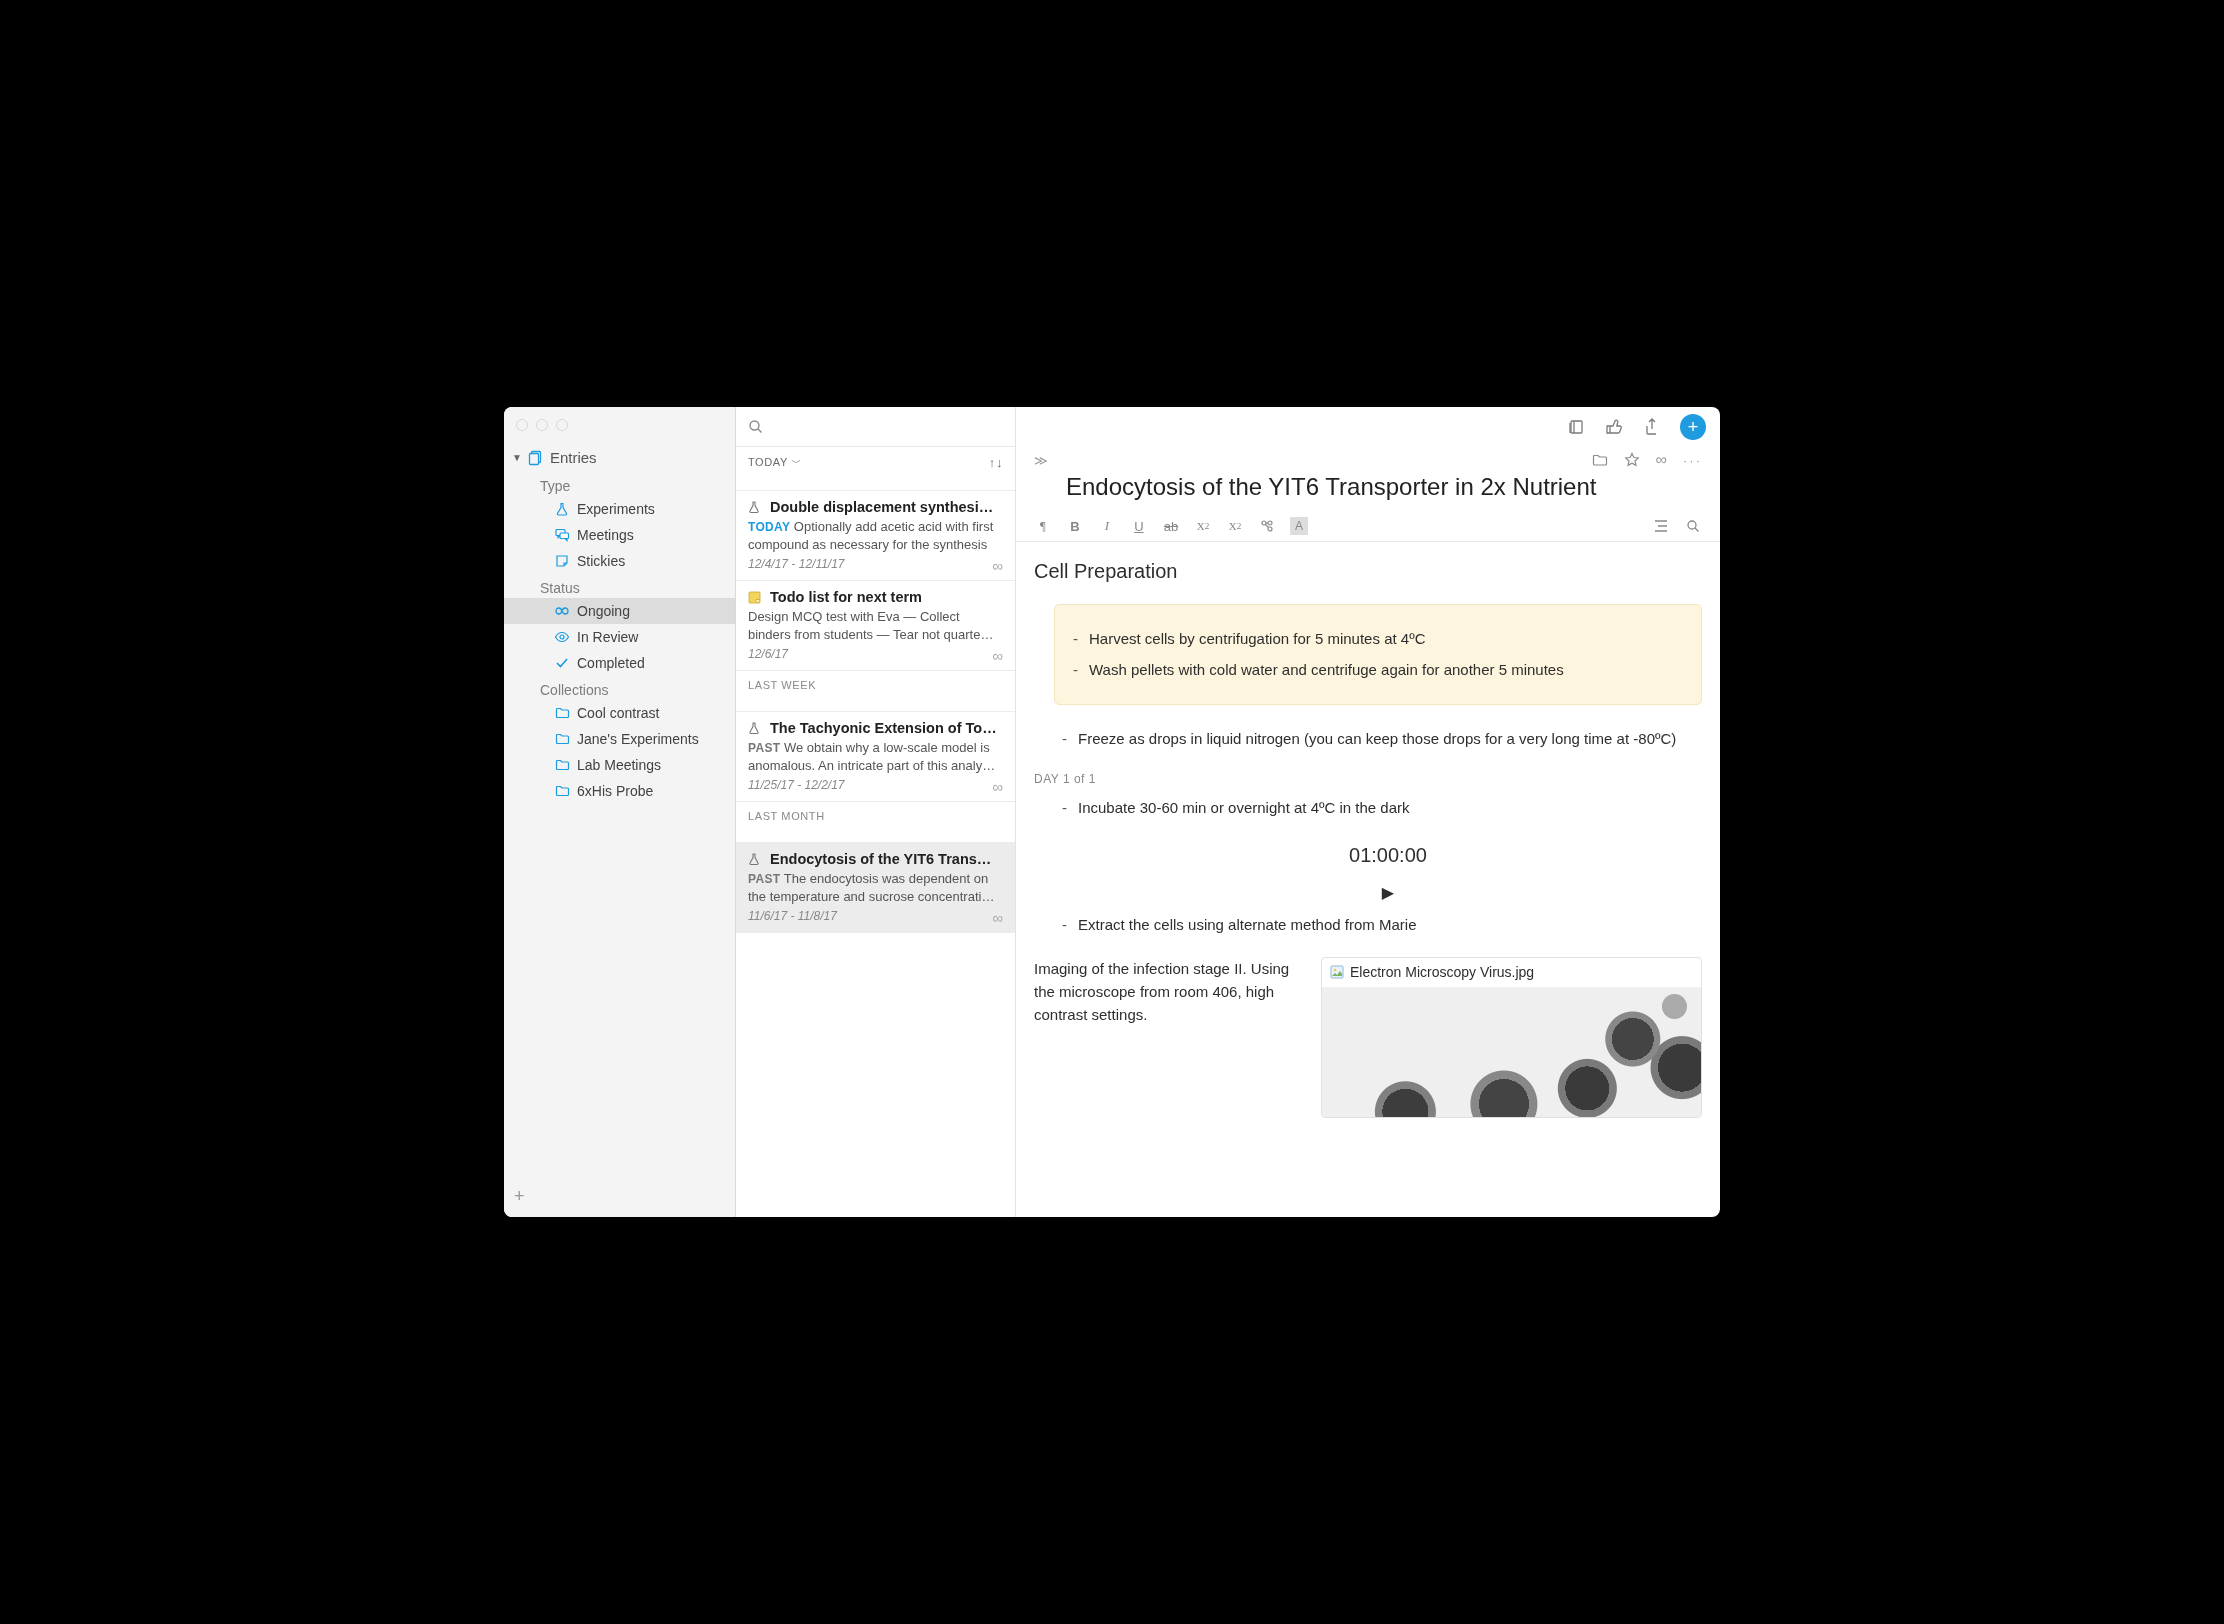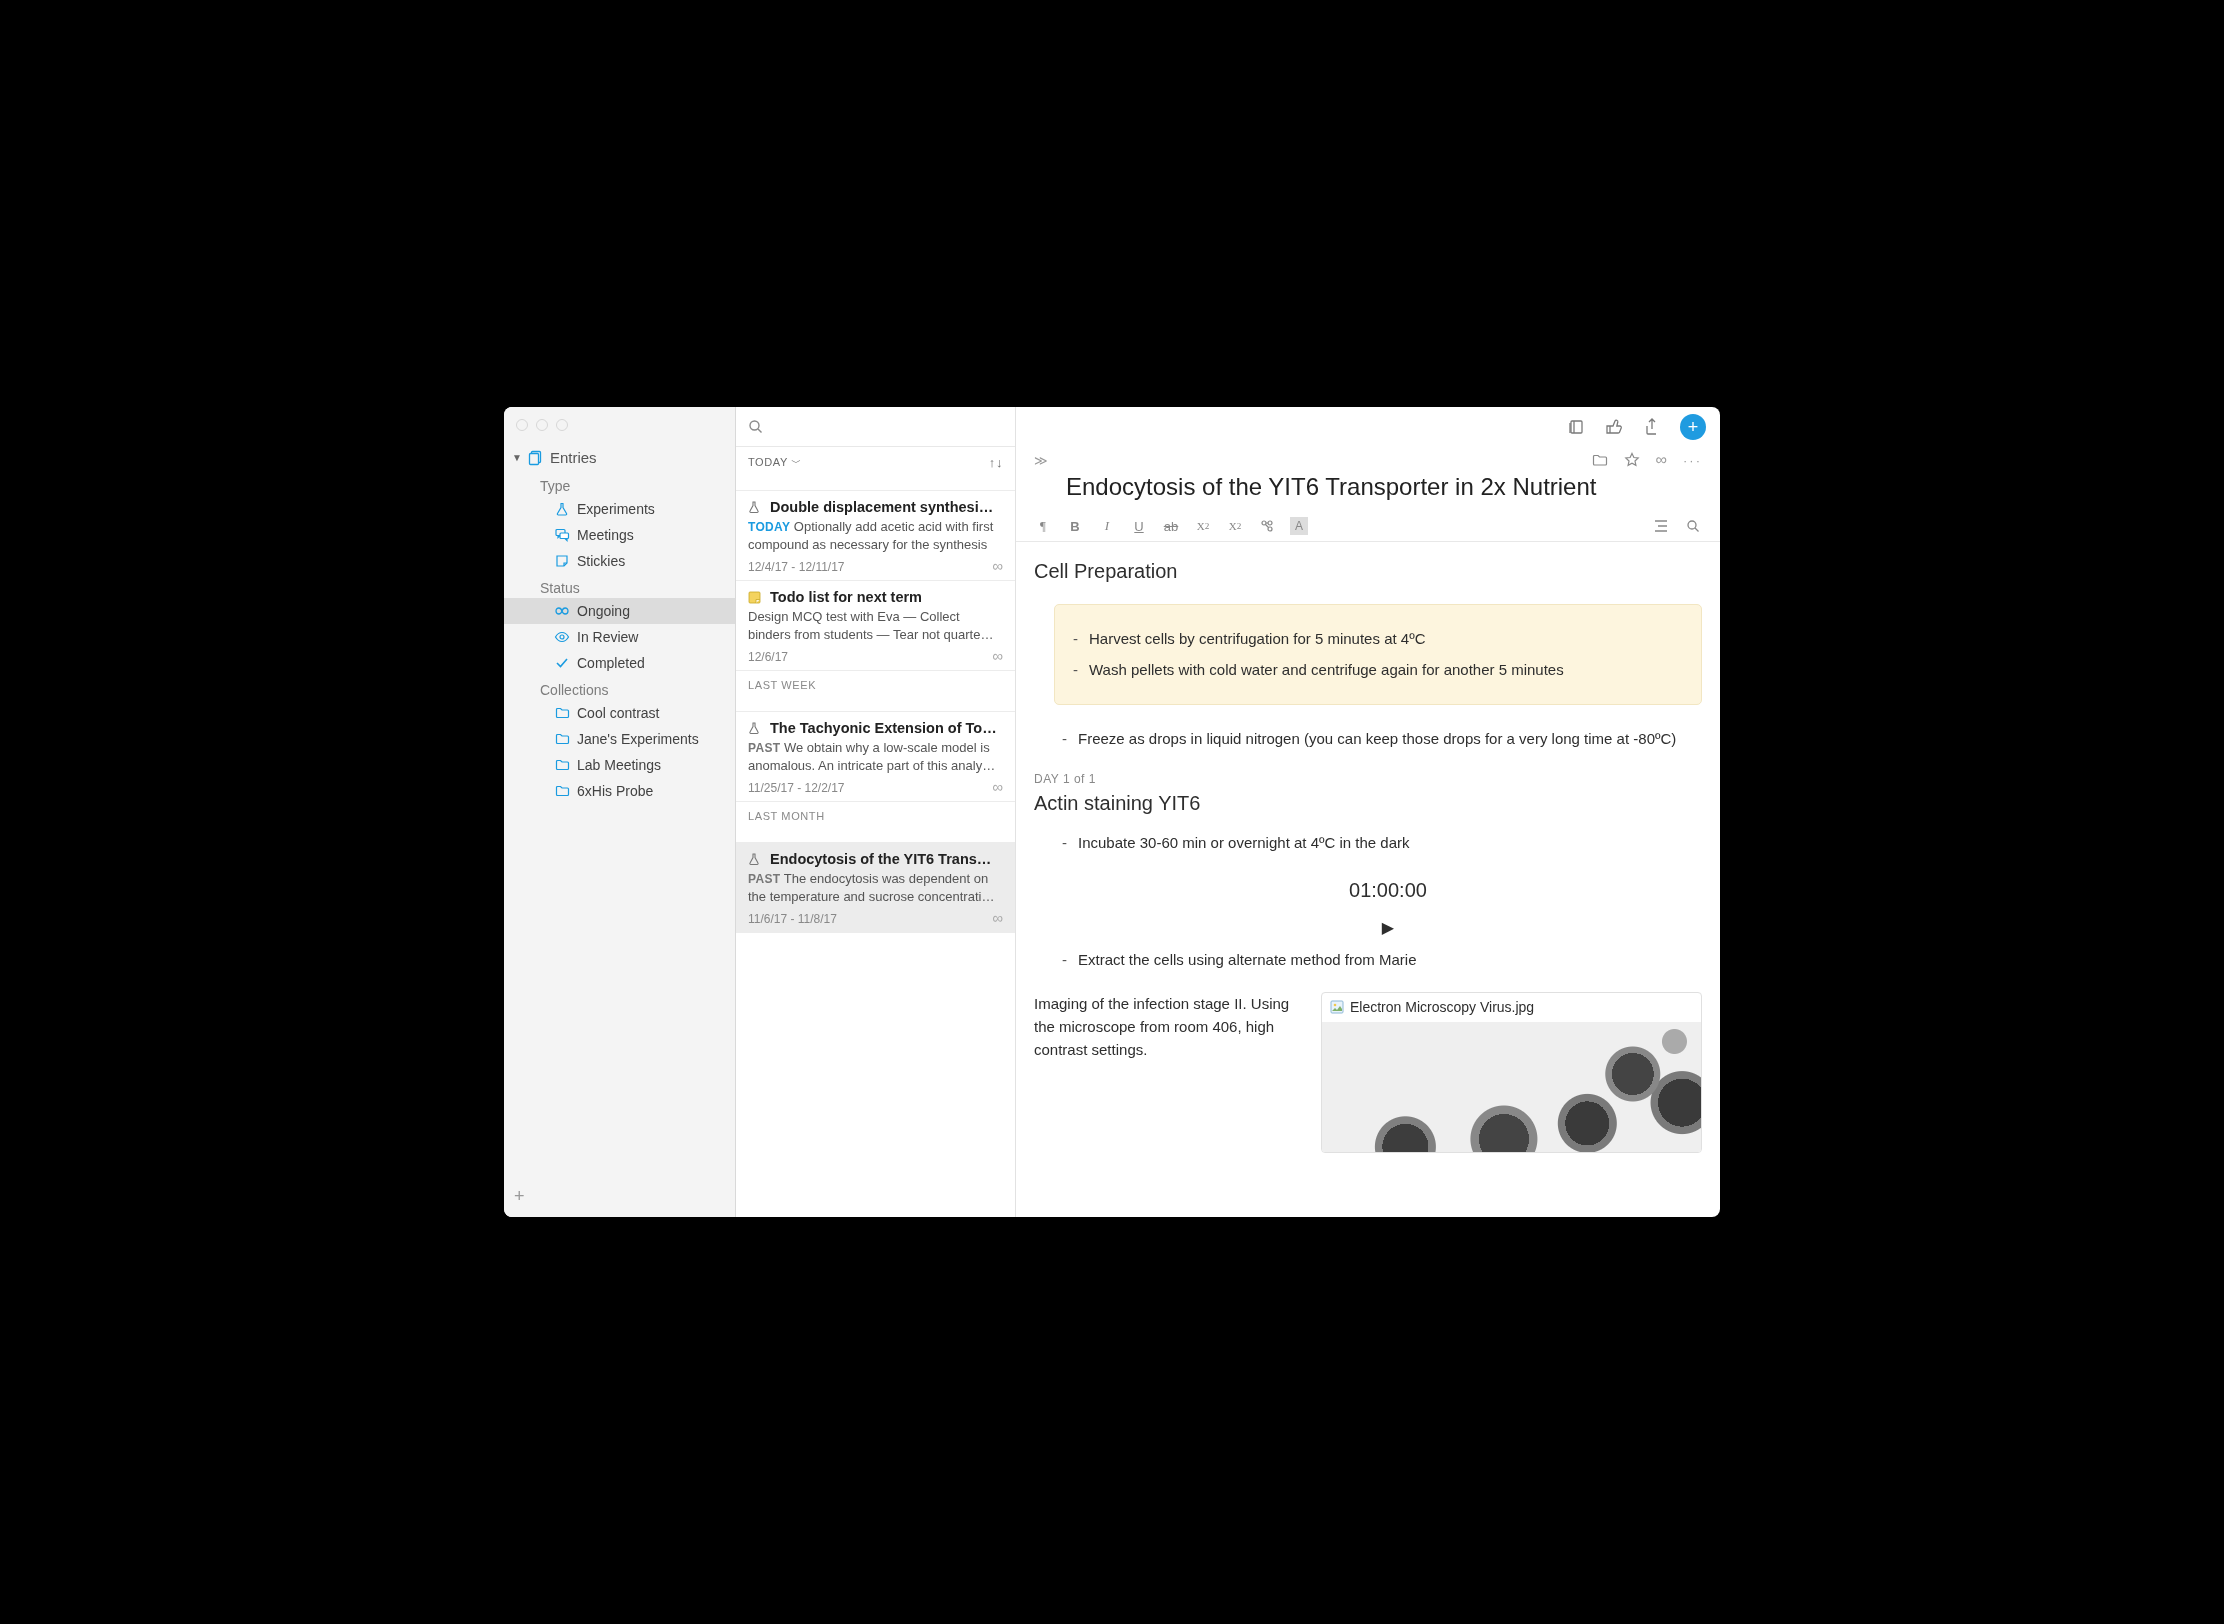--- a/index.html
+++ b/index.html
@@ -95,21 +95,21 @@
   padding: 8px 12px 6px 12px;
   border-bottom: 1px solid #ececec;
 }
 .entry.selected { background: #ececec; }
 .entry .row1 { display: flex; align-items: center; gap: 8px; }
 .entry .row1 .ic { width: 14px; flex: none; }
 .entry .etitle { font-weight: 700; font-size: 14.5px; color: #222; white-space: nowrap; overflow: hidden; text-overflow: ellipsis; }
 .entry .desc { font-size: 13px; color: #555; margin-top: 3px; line-height: 1.35; max-height: 2.7em; overflow: hidden; }
 .entry .desc .tag { color: #1a9be0; font-weight: 600; letter-spacing: 0.3px; font-size: 12px; }
 .entry .desc .tag.past { color: #777; }
-.entry .meta { display: flex; justify-content: space-between; align-items: flex-end; margin-top: 4px; font-size: 12px; color: #888; }
+.entry .meta { display: flex; justify-content: space-between; align-items: flex-start; margin-top: 4px; font-size: 12px; color: #888; font-style: italic; }
 .entry .inf { font-size: 15px; color: #aaa; }
 
 .content {
   flex: 1;
   display: flex; flex-direction: column;
   overflow: hidden;
 }
 .top-toolbar {
   height: 40px;
   display: flex; align-items: center; justify-content: flex-end;
@@ -481,21 +481,20 @@
       <div class="callout">
         <ul class="bulleted">
           <li>Harvest cells by centrifugation for 5 minutes at 4ºC</li>
           <li>Wash pellets with cold water and centrifuge again for another 5 minutes</li>
         </ul>
       </div>
       <ul class="bulleted">
         <li>Freeze as drops in liquid nitrogen (you can keep those drops for a very long time at -80ºC)</li>
       </ul>
       <div class="day-label">DAY 1 of 1</div>
-      <h2>Actin staining YIT6</h2>
       <ul class="bulleted">
         <li>Incubate 30-60 min or overnight at 4ºC in the dark</li>
       </ul>
       <div class="timer">
         <span>01:00:00</span>
         <span class="play">▶</span>
       </div>
       <ul class="bulleted">
         <li>Extract the cells using alternate method from Marie</li>
       </ul>

